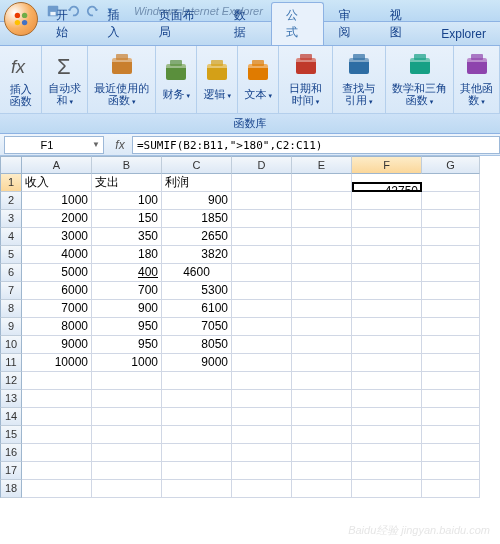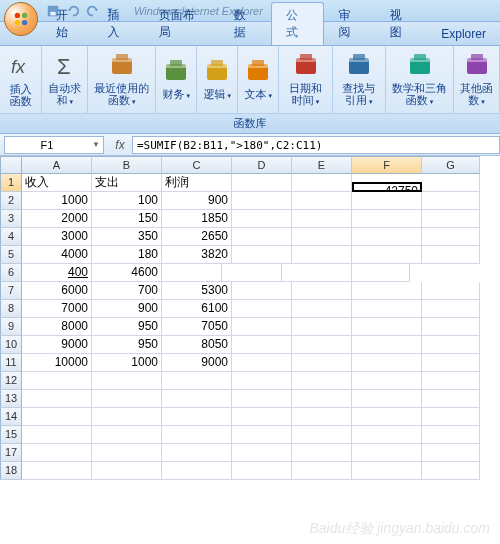--- a/index.html
+++ b/index.html
@@ -34,21 +34,21 @@
 .corner { width: 22px; background: linear-gradient(#f3f7fb,#dde8f5); border: 1px solid #9eb6ce; }
 .colhead { background: linear-gradient(#f3f7fb,#dde8f5); border-right: 1px solid #c0cddb; border-bottom: 1px solid #9eb6ce; border-top: 1px solid #9eb6ce; text-align: center; font-size: 11px; color: #333; line-height: 17px; }
 .colhead.sel { background: linear-gradient(#fdecc8,#fbd79a); }
 .row { display: flex; height: 18px; }
 .rowhead { width: 22px; background: linear-gradient(#f3f7fb,#dde8f5); border-right: 1px solid #9eb6ce; border-bottom: 1px solid #c0cddb; border-left: 1px solid #9eb6ce; text-align: center; font-size: 11px; color: #333; line-height: 17px; }
 .rowhead.sel { background: linear-gradient(#fdecc8,#fbd79a); }
 .cell { border-right: 1px solid #d0d7e5; border-bottom: 1px solid #d0d7e5; font-size: 12px; padding: 0 3px; line-height: 17px; text-align: right; overflow: hidden; white-space: nowrap; }
 .cell.txt { text-align: left; }
 .cell.active { border: 2px solid #000; line-height: 15px; padding: 0 2px; margin-top: 8px; }
 
-.wm { position: absolute; right: 10px; bottom: 6px; font-size: 14px; color: #ccc; font-style: italic; opacity: .5; }
+.wm { position: absolute; right: 10px; bottom: 6px; font-size: 11px; color: #ccc; font-style: italic; opacity: .5; }
 </style>
 </head>
 <body>
 
 <div class="titlebar">
   <div class="office-btn">
     <svg viewBox="0 0 20 20">
         <circle cx="6" cy="6" r="3" fill="#eb3c00"></circle>
         <circle cx="14" cy="6" r="3" fill="#70ad47"></circle>
         <circle cx="6" cy="14" r="3" fill="#ffc000"></circle>
@@ -232,22 +232,23 @@
         <div class="cell" style="width: 70px;">4000</div>
         <div class="cell" style="width: 70px;">180</div>
         <div class="cell" style="width: 70px;">3820</div>
         <div class="cell" style="width: 60px;"></div>
         <div class="cell" style="width: 60px;"></div>
         <div class="cell" style="width: 70px;"></div>
         <div class="cell" style="width: 58px;"></div>
       </div>
       <div class="row">
         <div class="rowhead">6</div>
+        <div class="cell" style="width: 70px;">5000</div>
         <div class="cell" style="width: 70px; text-decoration: underline;">400</div>
-        <div class="cell" style="width: 70px;">4600</div>
+        <div class="cell" style="width: 70px; text-align: center;">4600</div>
         <div class="cell" style="width: 60px;"></div>
         <div class="cell" style="width: 60px;"></div>
         <div class="cell" style="width: 70px;"></div>
         <div class="cell" style="width: 58px;"></div>
       </div>
       <div class="row">
         <div class="rowhead">7</div>
         <div class="cell" style="width: 70px;">6000</div>
         <div class="cell" style="width: 70px;">700</div>
         <div class="cell" style="width: 70px;">5300</div>
@@ -330,20 +331,30 @@
         <div class="rowhead">15</div>
         <div class="cell" style="width: 70px;"></div>
         <div class="cell" style="width: 70px;"></div>
         <div class="cell" style="width: 70px;"></div>
         <div class="cell" style="width: 60px;"></div>
         <div class="cell" style="width: 60px;"></div>
         <div class="cell" style="width: 70px;"></div>
         <div class="cell" style="width: 58px;"></div>
       </div>
       <div class="row">
+        <div class="rowhead">16</div>
+        <div class="cell" style="width: 70px;"></div>
+        <div class="cell" style="width: 70px;"></div>
+        <div class="cell" style="width: 70px;"></div>
+        <div class="cell" style="width: 60px;"></div>
+        <div class="cell" style="width: 60px;"></div>
+        <div class="cell" style="width: 70px;"></div>
+        <div class="cell" style="width: 58px;"></div>
+      </div>
+      <div class="row">
         <div class="rowhead">17</div>
         <div class="cell" style="width: 70px;"></div>
         <div class="cell" style="width: 70px;"></div>
         <div class="cell" style="width: 70px;"></div>
         <div class="cell" style="width: 60px;"></div>
         <div class="cell" style="width: 60px;"></div>
         <div class="cell" style="width: 70px;"></div>
         <div class="cell" style="width: 58px;"></div>
       </div>
       <div class="row">

